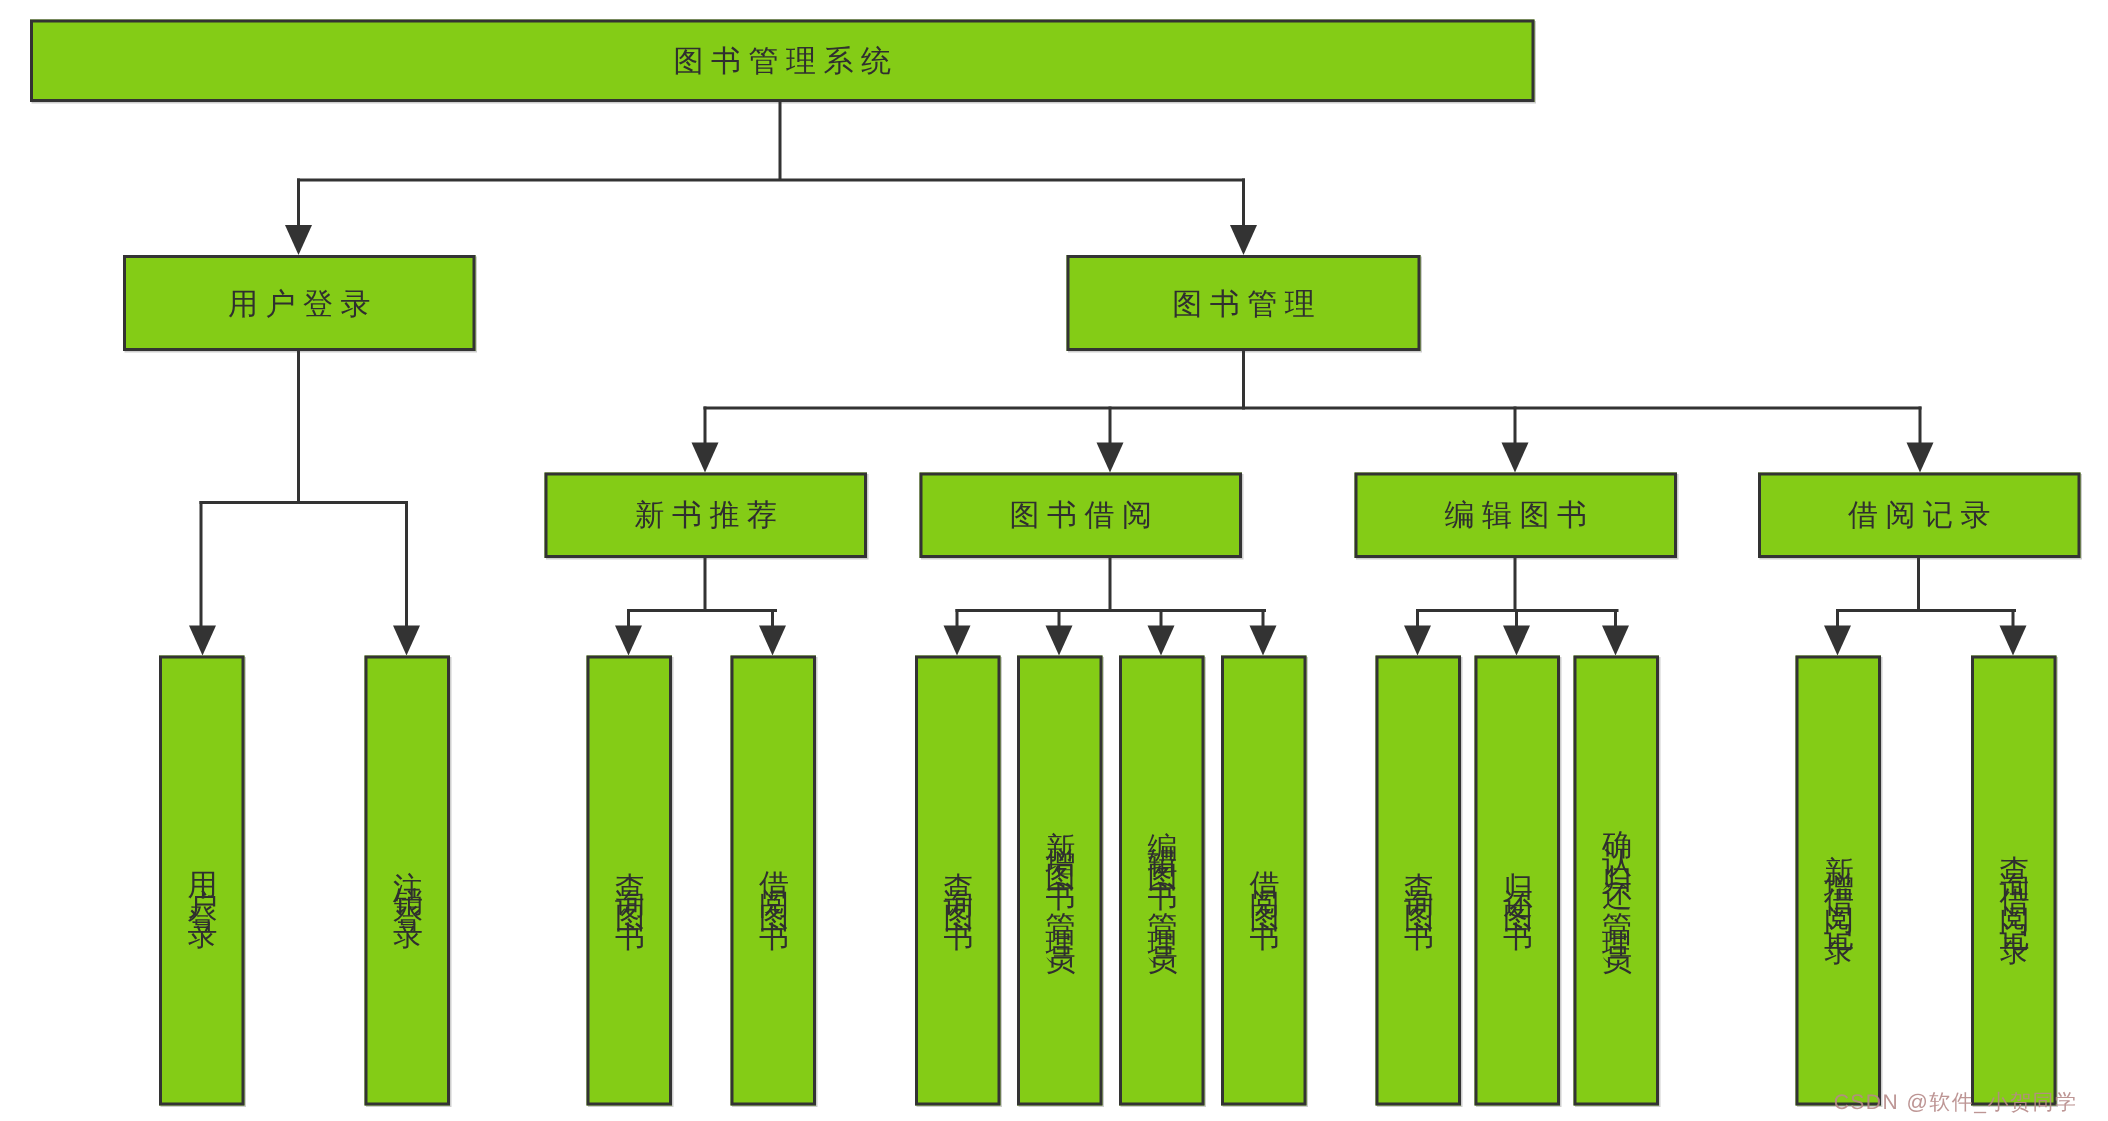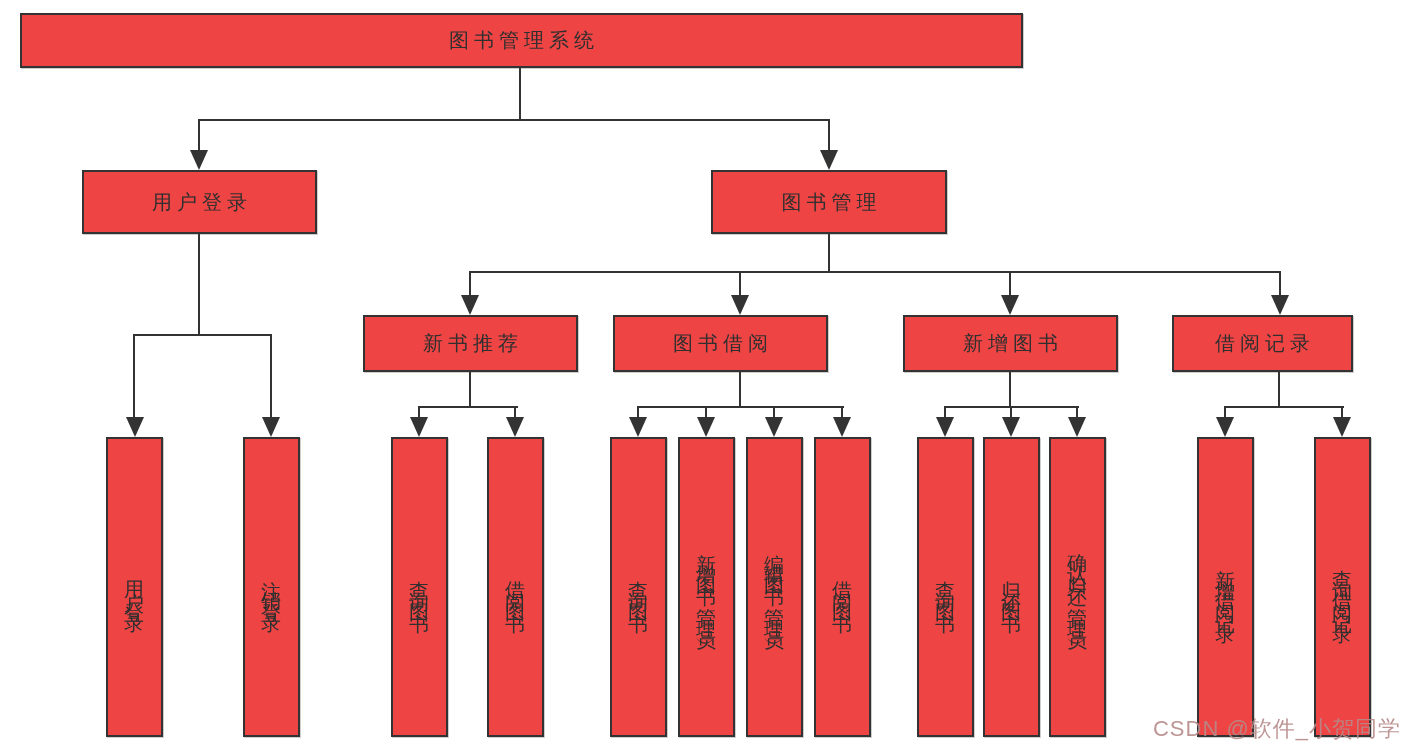--- a/index.html
+++ b/index.html
@@ -3,21 +3,21 @@
 <meta charset="utf-8">
 <style>
   html,body { margin:0; padding:0; background:#ffffff; }
   #canvas {
     position:relative; width:1405px; height:747px;
     background:#ffffff; overflow:hidden;
     font-family:"Liberation Sans", sans-serif;
   }
   .box {
     position:absolute; box-sizing:border-box;
-    border:2px solid #333333; background:#ef4444;
+    border:2px solid #333333; background:#84cc16;
     display:flex; align-items:center; justify-content:center;
     box-shadow:1px 1px 0 rgba(60,60,60,0.25);
   }
   .hlabel {
     font-size:20px; letter-spacing:5px; color:#2f2f2f;
     white-space:nowrap; text-indent:5px;
   }
   .vtext {
     writing-mode:vertical-rl; text-orientation:upright;
     font-size:20px; letter-spacing:11px; color:#2f2f2f;
@@ -26,22 +26,22 @@
   .ln { position:absolute; background:#333333; }
   .v { width:2px; }
   .h { height:2px; }
   .arr {
     position:absolute; width:0; height:0;
     border-left:9px solid transparent;
     border-right:9px solid transparent;
     border-top:20px solid #333333;
   }
   .watermark {
-    position:absolute; right:4px; bottom:3px;
-    font-size:22px; color:rgba(182,138,136,0.9);
+    position:absolute; right:20px; bottom:3px;
+    font-size:14px; color:rgba(182,138,136,0.9);
     letter-spacing:1px; white-space:nowrap; z-index:5;
   }
 </style>
 </head>
 <body>
 
 <div id="canvas">
 
   <div class="ln v" style="left:519px;top:68px;height:52px"></div>
   <div class="ln h" style="left:198px;top:119px;width:632px"></div>
@@ -113,23 +113,23 @@
     <span class="hlabel">新书推荐</span>
   </div>
 
   <div class="box" style="left:711px;top:170px;width:236px;height:64px">
     <span class="hlabel">图书管理</span>
   </div>
   <div class="box" style="left:613px;top:315px;width:215px;height:57px">
     <span class="hlabel">图书借阅</span>
   </div>
   <div class="box" style="left:903px;top:315px;width:215px;height:57px">
-    <span class="hlabel">新增图书</span>
+    <span class="hlabel">编辑图书</span>
   </div>
-  <div class="box" style="left:1172px;top:315px;width:181px;height:57px">
+  <div class="box" style="left:1172px;top:315px;width:215px;height:57px">
     <span class="hlabel">借阅记录</span>
   </div>
 
   <div class="box" style="left:106px;top:437px;width:57px;height:300px">
     <span class="vtext">用户登录</span>
   </div>
   <div class="box" style="left:243px;top:437px;width:57px;height:300px">
     <span class="vtext">注销登录</span>
   </div>
 

